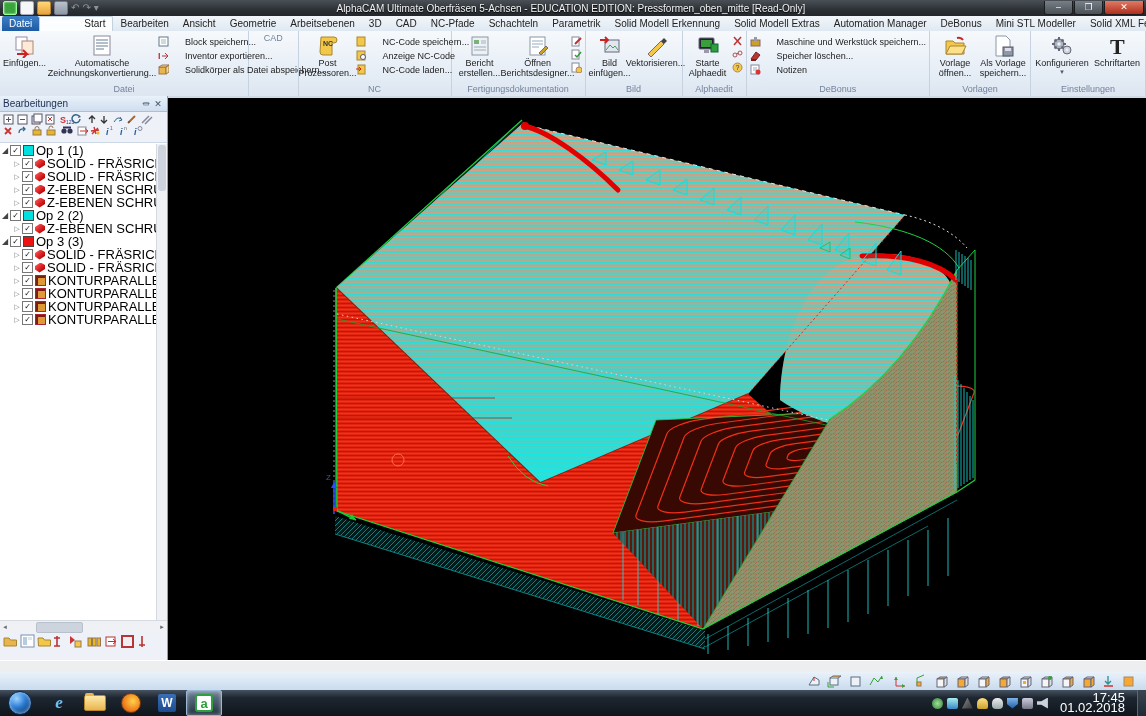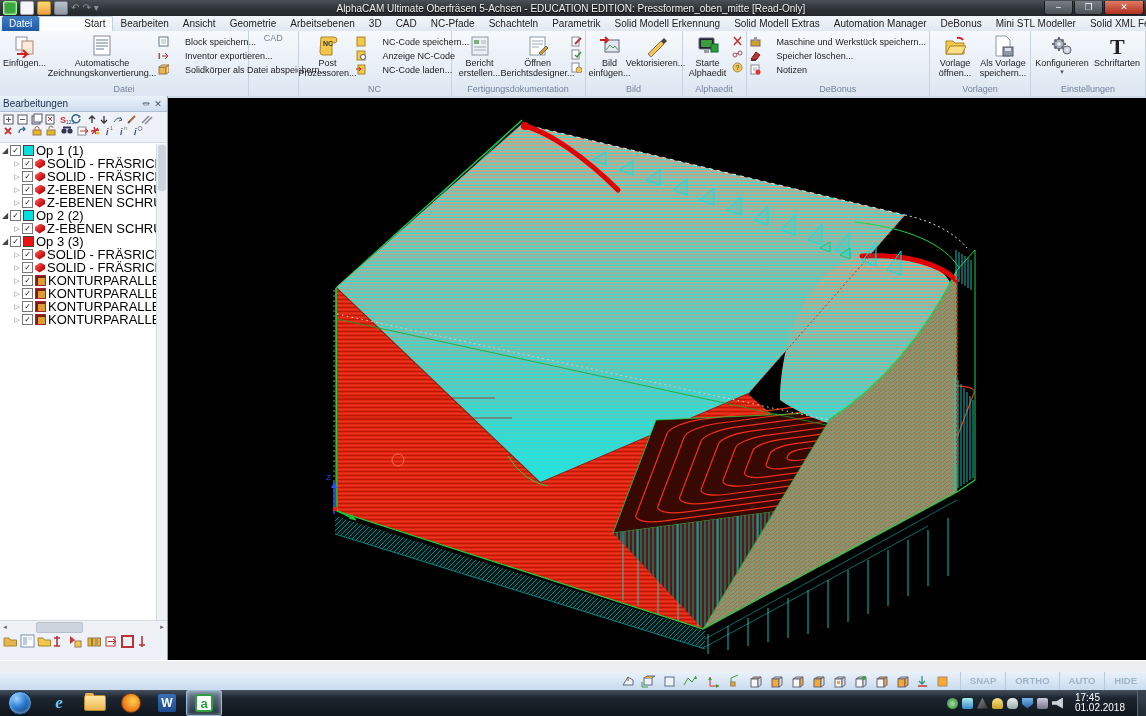--- a/index.html
+++ b/index.html
@@ -95,21 +95,21 @@
   .tb-ie{color:#6fc1f2;font-family:"Liberation Serif",serif;font-style:italic;font-size:17px;font-weight:bold;}
   .tb-folder{width:20px;height:14px;background:linear-gradient(#ffe9a8,#e8b54e);border:1px solid #b8862e;border-radius:2px;position:relative;}
   .tb-folder:before{content:"";position:absolute;left:0;top:-3px;width:9px;height:3px;background:#e8b54e;border-radius:2px 2px 0 0;}
   .tb-ff{width:18px;height:18px;border-radius:50%;background:radial-gradient(circle at 60% 40%,#ffd24a,#f07e1d 60%,#b34708);border:1px solid #7a3a10;}
   .tb-word{width:18px;height:18px;background:linear-gradient(#3a6fb5,#1d4b8f);border-radius:2px;color:#fff;
     font-weight:bold;font-size:12px;text-align:center;line-height:18px;}
   .tb-acam{width:18px;height:18px;background:#fff;border:2px solid #2f9e3f;border-radius:3px;color:#2f9e3f;
     font-weight:bold;font-size:13px;text-align:center;line-height:16px;box-sizing:border-box;}
   .tray{margin-left:auto;display:flex;align-items:center;gap:4px;}
   .trayic{width:11px;height:11px;display:inline-block;}
-  .clock{color:#fff;font-size:10px;text-align:left;line-height:10px;padding:0 8px;}
+  .clock{color:#fff;font-size:13px;text-align:right;line-height:10px;padding:0 8px;}
   .showdesk{width:8px;height:26px;background:linear-gradient(#3a4550,#202a33);border-left:1px solid #5a6672;}
 </style>
 </head>
 <body>
 
 <div id="app">
 
   <div class="titlebar">
     <div class="qat">
       <span class="qicon q-logo"></span>
@@ -796,26 +796,20 @@
         <g transform="translate(278,3)">
             <path d="M0 3 l3 -2 h7 l-3 2z" fill="#d9dee3" stroke="#667"></path>
             <rect x="0" y="3" width="7" height="8" fill="#f7a833" stroke="#667"></rect>
             <path d="M7 11 l3 -2 V1 l-3 2z" fill="#f7a833" stroke="#667"></path>
           </g>
       </g>
       <path d="M302 3 v8 m-3 -3 l3 3 l3 -3" stroke="#2a8f8f" fill="none" stroke-width="1.3"></path>
         <path d="M298 13 h9" stroke="#c33" stroke-width="1.5"></path>
       <rect x="318" y="4" width="9" height="9" fill="#f7a833" stroke="#a86"></rect>
     </svg>
-    <div class="toggles">
-      <span class="toggle">SNAP</span>
-      <span class="toggle">ORTHO</span>
-      <span class="toggle">AUTO</span>
-      <span class="toggle">HIDE</span>
-    </div>
   </div>
 
   <div class="taskbar">
     <div class="orb"></div>
     <div class="tslot">
         <span class="tb-ie">e</span>
       </div>
     <div class="tslot">
         <span class="tb-folder"></span>
       </div>

